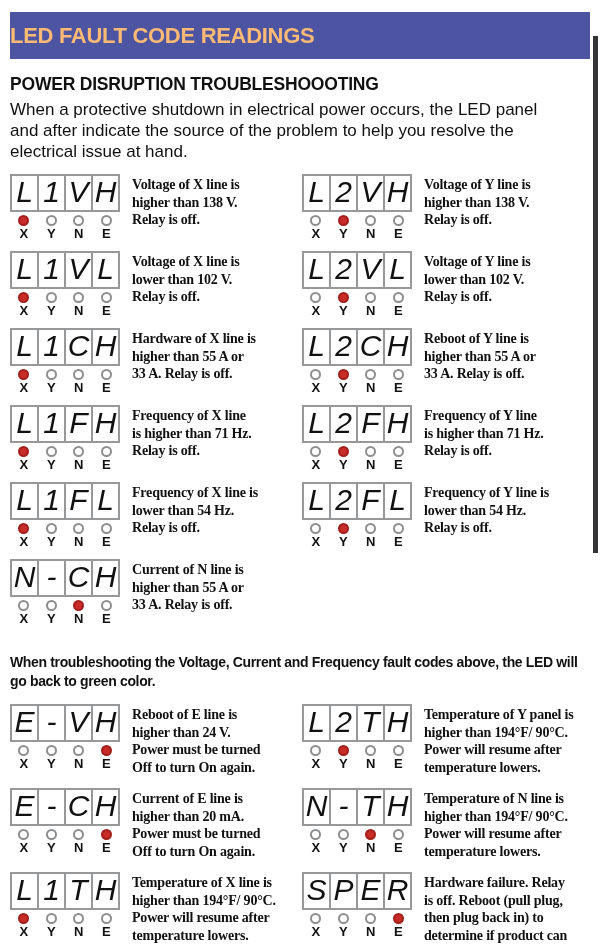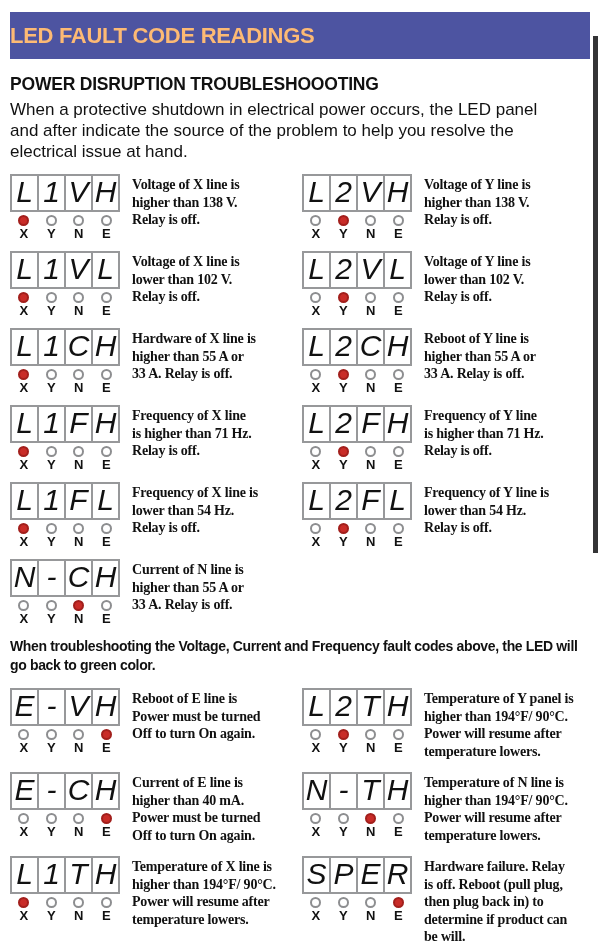--- a/index.html
+++ b/index.html
@@ -50,21 +50,21 @@
     border:2px solid #8d8e90; background:#ffffff; box-sizing:border-box;
   }
   .dot.red { background:#c92c28; border-color:#a21f1c; }
   .dot-label { font-size:13px; font-weight:700; margin-top:1px; line-height:14px; }
   .desc {
     font-size:14px; font-weight:700; line-height:17.5px;
     letter-spacing:-0.2px; padding-top:2px; white-space:nowrap;font-family:Liberation Serif, serif;
   }
   .note {
     font-weight:700; font-size:14px; letter-spacing:-0.35px;
-    line-height:19px; margin-top:12px; white-space:nowrap;
+    line-height:19px; margin-top:28px; white-space:nowrap;
   }
   .edge-strip {
     position:absolute; right:2px; top:36px; width:5px; height:517px;
   }
 </style>
 </head>
 <body>
 
 <div class="header-bar" style="background: rgb(77, 84, 161);">
   <span class="header-title">LED FAULT CODE READINGS</span>
@@ -472,20 +472,21 @@
               <span class="dot-label">N</span>
             </div>
             <div class="dot-col">
               <span class="dot red"></span>
               <span class="dot-label">E</span>
             </div>
           </div>
         </div>
         <div class="desc">
           <div>Reboot of E line is</div>
+          <div>higher than 24 V.</div>
           <div>Power must be turned</div>
           <div>Off to turn On again.</div>
         </div>
       </div>
       <div class="entry">
         <div class="led-col">
           <div class="led-box">
             <div class="cell">L</div>
             <div class="cell">2</div>
             <div class="cell">T</div>
@@ -539,21 +540,21 @@
               <span class="dot-label">N</span>
             </div>
             <div class="dot-col">
               <span class="dot red"></span>
               <span class="dot-label">E</span>
             </div>
           </div>
         </div>
         <div class="desc">
           <div>Current of E line is</div>
-          <div>higher than 40 mA.</div>
+          <div>higher than 20 mA.</div>
           <div>Power must be turned</div>
           <div>Off to turn On again.</div>
         </div>
       </div>
       <div class="entry">
         <div class="led-col">
           <div class="led-box">
             <div class="cell">N</div>
             <div class="cell">-</div>
             <div class="cell">T</div>

